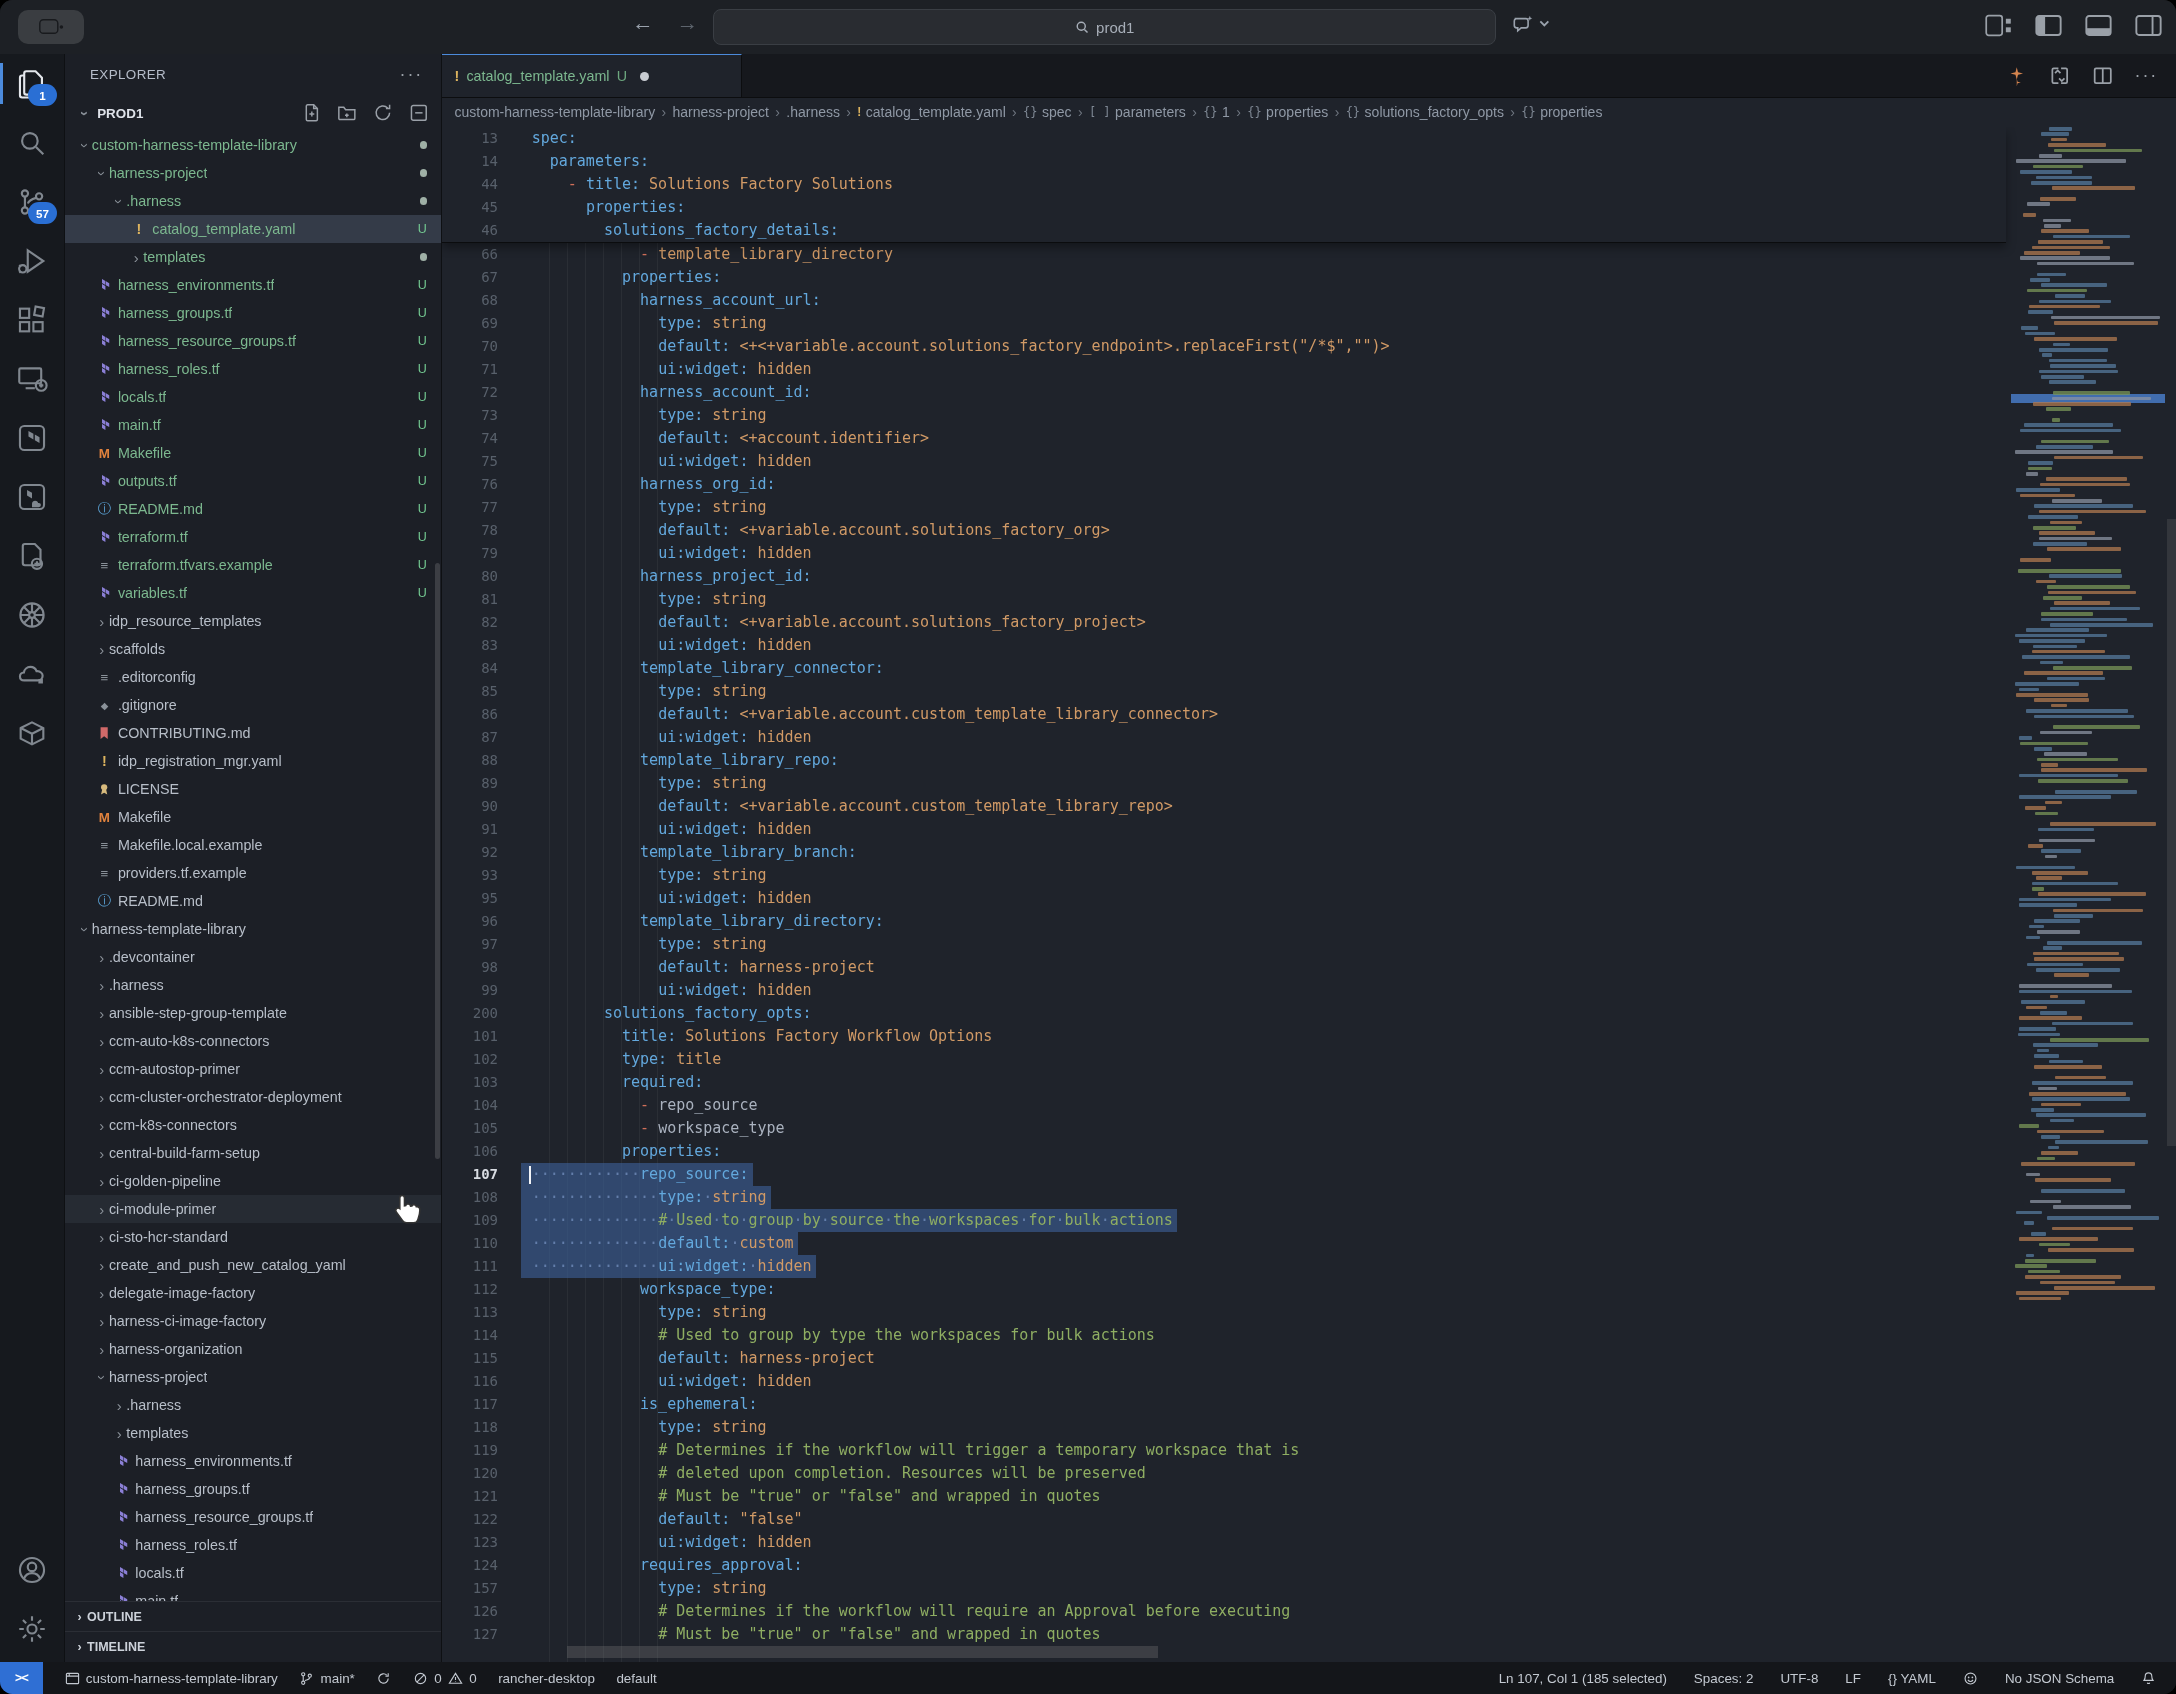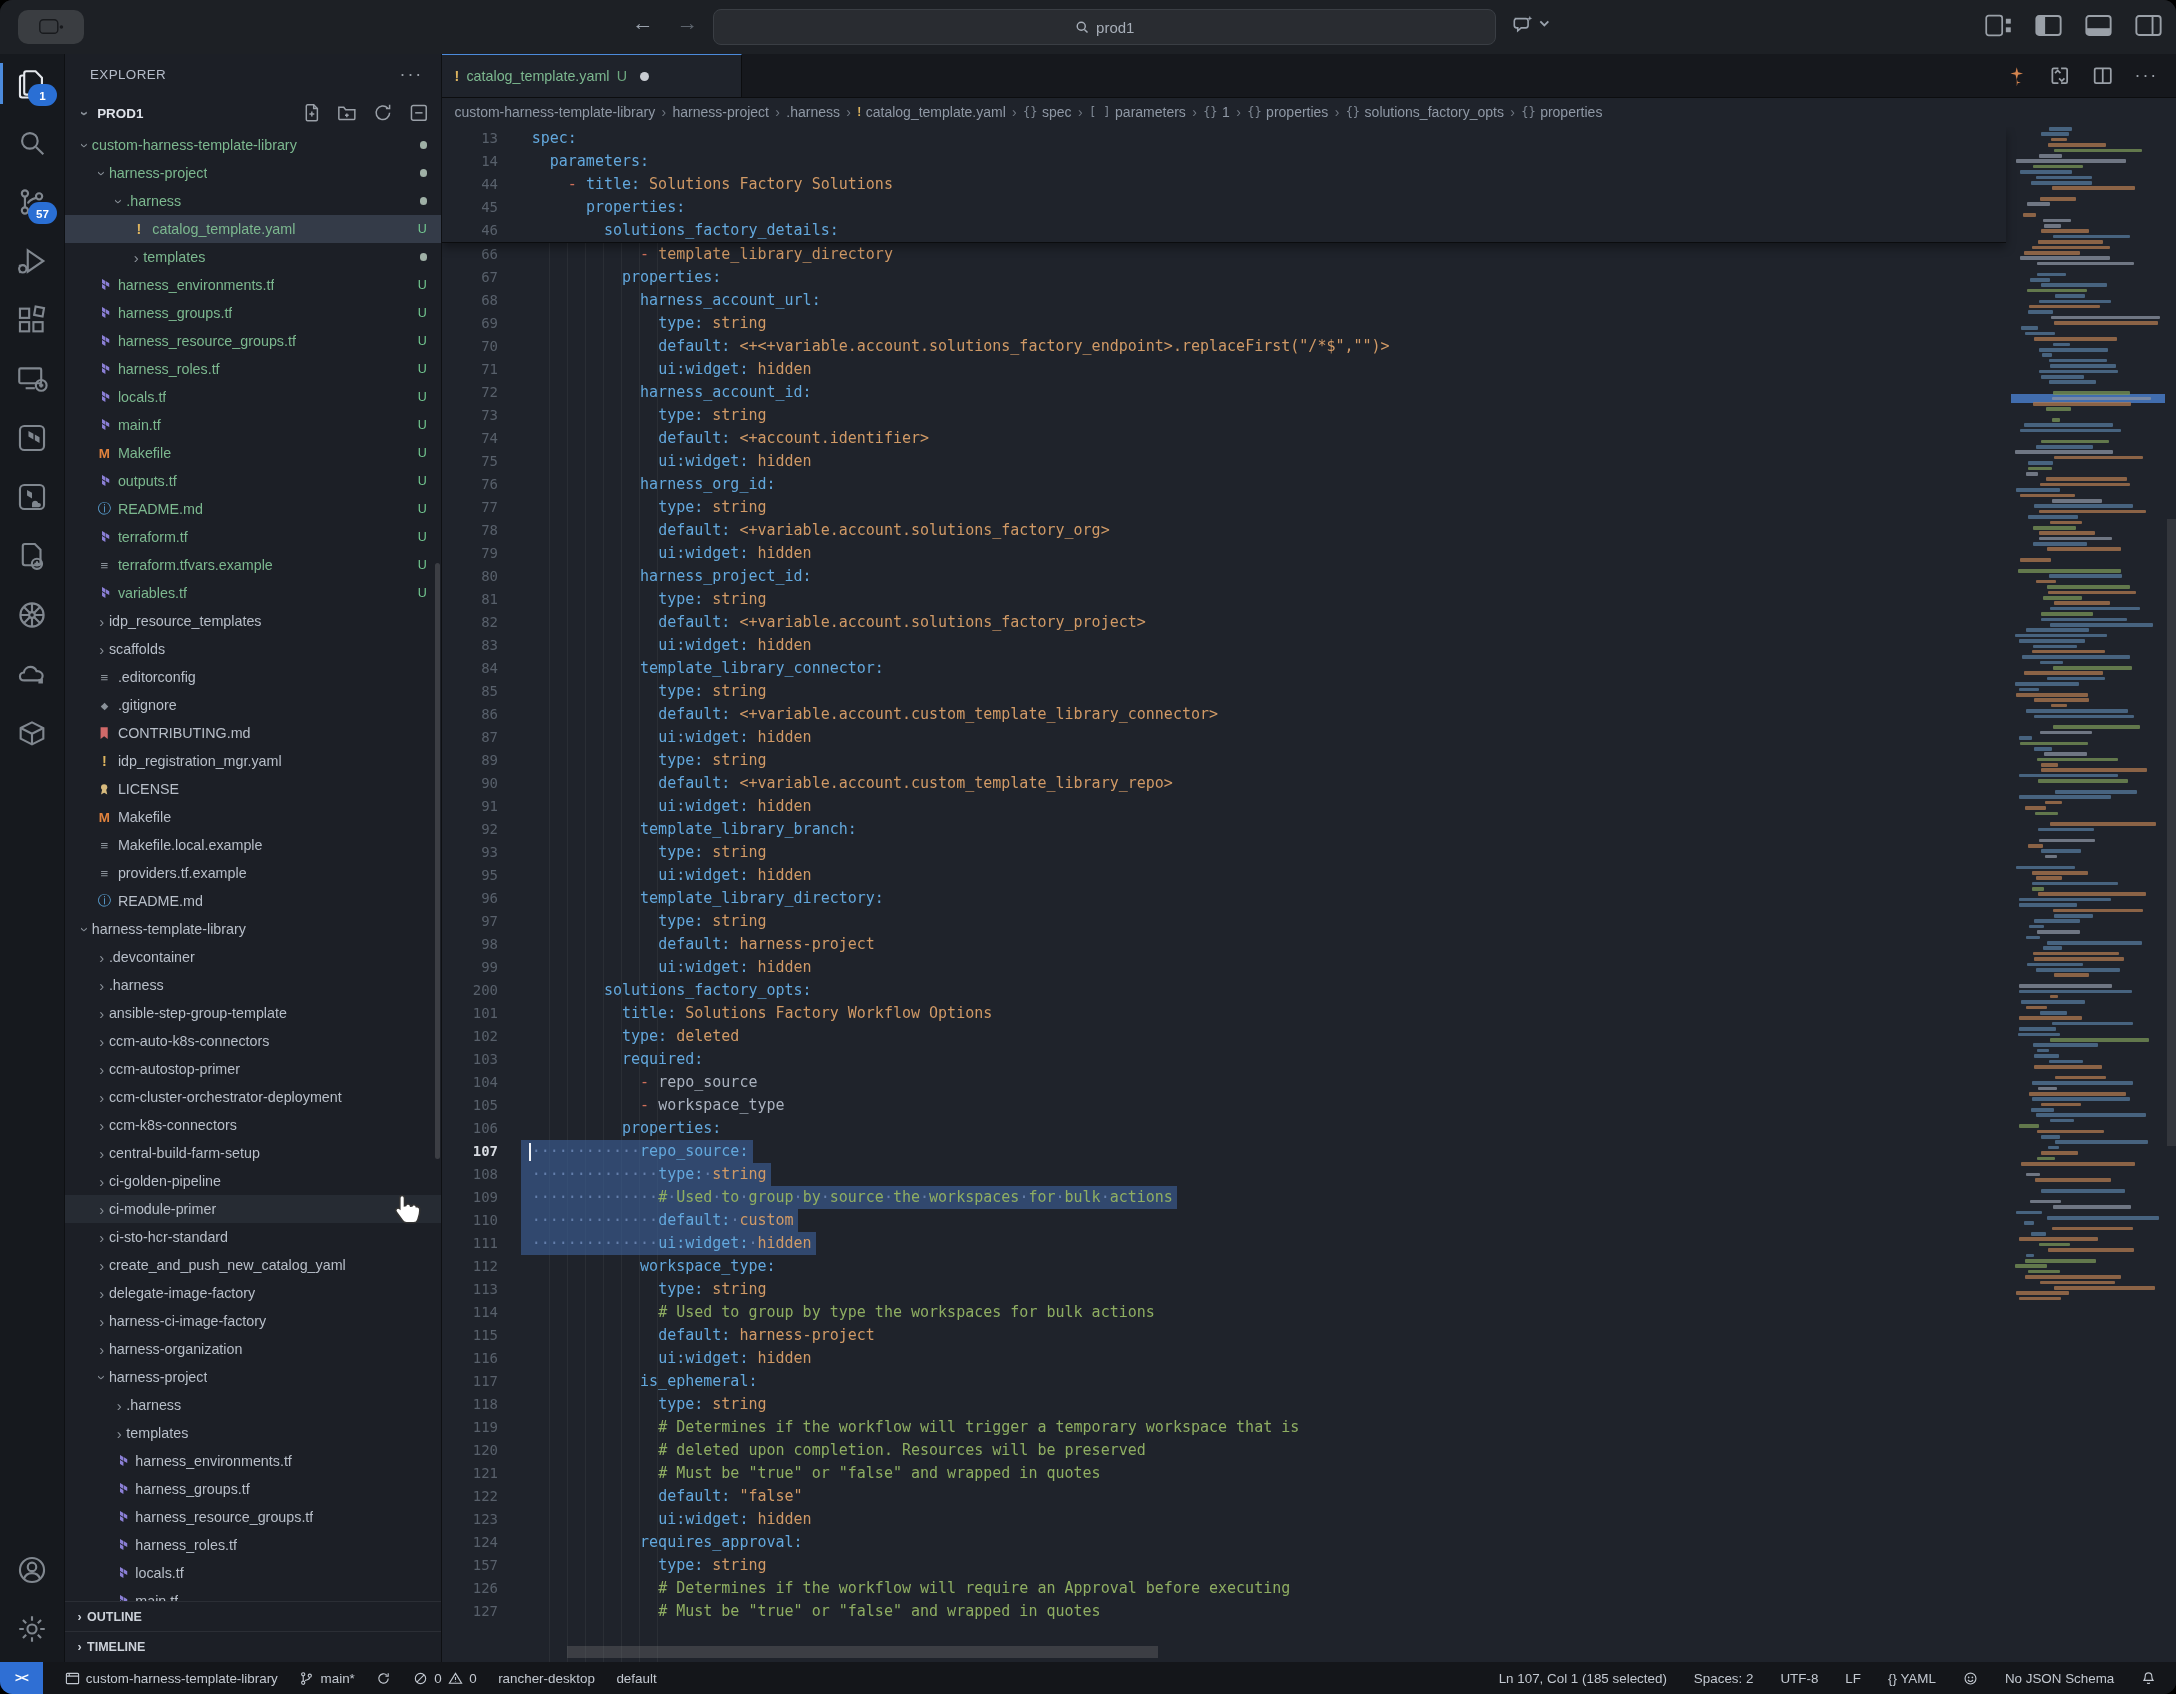--- a/index.html
+++ b/index.html
@@ -708,33 +708,34 @@
           <div class="cl"><span class="ln">78</span><span class="ct"><span class="tk-ws">              </span><span class="tk-key">default:</span><span class="tk-ws"> </span><span class="tk-val">&lt;+variable.account.solutions_factory_org&gt;</span></span></div>
           <div class="cl"><span class="ln">79</span><span class="ct"><span class="tk-ws">              </span><span class="tk-key">ui:widget:</span><span class="tk-ws"> </span><span class="tk-val">hidden</span></span></div>
           <div class="cl"><span class="ln">80</span><span class="ct"><span class="tk-ws">            </span><span class="tk-key">harness_project_id:</span></span></div>
           <div class="cl"><span class="ln">81</span><span class="ct"><span class="tk-ws">              </span><span class="tk-key">type:</span><span class="tk-ws"> </span><span class="tk-val">string</span></span></div>
           <div class="cl"><span class="ln">82</span><span class="ct"><span class="tk-ws">              </span><span class="tk-key">default:</span><span class="tk-ws"> </span><span class="tk-val">&lt;+variable.account.solutions_factory_project&gt;</span></span></div>
           <div class="cl"><span class="ln">83</span><span class="ct"><span class="tk-ws">              </span><span class="tk-key">ui:widget:</span><span class="tk-ws"> </span><span class="tk-val">hidden</span></span></div>
           <div class="cl"><span class="ln">84</span><span class="ct"><span class="tk-ws">            </span><span class="tk-key">template_library_connector:</span></span></div>
           <div class="cl"><span class="ln">85</span><span class="ct"><span class="tk-ws">              </span><span class="tk-key">type:</span><span class="tk-ws"> </span><span class="tk-val">string</span></span></div>
           <div class="cl"><span class="ln">86</span><span class="ct"><span class="tk-ws">              </span><span class="tk-key">default:</span><span class="tk-ws"> </span><span class="tk-val">&lt;+variable.account.custom_template_library_connector&gt;</span></span></div>
           <div class="cl"><span class="ln">87</span><span class="ct"><span class="tk-ws">              </span><span class="tk-key">ui:widget:</span><span class="tk-ws"> </span><span class="tk-val">hidden</span></span></div>
+          <div class="cl"><span class="ln">88</span><span class="ct"><span class="tk-ws">            </span><span class="tk-key">template_library_repo:</span></span></div>
           <div class="cl"><span class="ln">89</span><span class="ct"><span class="tk-ws">              </span><span class="tk-key">type:</span><span class="tk-ws"> </span><span class="tk-val">string</span></span></div>
           <div class="cl"><span class="ln">90</span><span class="ct"><span class="tk-ws">              </span><span class="tk-key">default:</span><span class="tk-ws"> </span><span class="tk-val">&lt;+variable.account.custom_template_library_repo&gt;</span></span></div>
           <div class="cl"><span class="ln">91</span><span class="ct"><span class="tk-ws">              </span><span class="tk-key">ui:widget:</span><span class="tk-ws"> </span><span class="tk-val">hidden</span></span></div>
           <div class="cl"><span class="ln">92</span><span class="ct"><span class="tk-ws">            </span><span class="tk-key">template_library_branch:</span></span></div>
           <div class="cl"><span class="ln">93</span><span class="ct"><span class="tk-ws">              </span><span class="tk-key">type:</span><span class="tk-ws"> </span><span class="tk-val">string</span></span></div>
           <div class="cl"><span class="ln">95</span><span class="ct"><span class="tk-ws">              </span><span class="tk-key">ui:widget:</span><span class="tk-ws"> </span><span class="tk-val">hidden</span></span></div>
           <div class="cl"><span class="ln">96</span><span class="ct"><span class="tk-ws">            </span><span class="tk-key">template_library_directory:</span></span></div>
           <div class="cl"><span class="ln">97</span><span class="ct"><span class="tk-ws">              </span><span class="tk-key">type:</span><span class="tk-ws"> </span><span class="tk-val">string</span></span></div>
           <div class="cl"><span class="ln">98</span><span class="ct"><span class="tk-ws">              </span><span class="tk-key">default:</span><span class="tk-ws"> </span><span class="tk-val">harness-project</span></span></div>
           <div class="cl"><span class="ln">99</span><span class="ct"><span class="tk-ws">              </span><span class="tk-key">ui:widget:</span><span class="tk-ws"> </span><span class="tk-val">hidden</span></span></div>
           <div class="cl"><span class="ln">200</span><span class="ct"><span class="tk-ws">        </span><span class="tk-key">solutions_factory_opts:</span></span></div>
           <div class="cl"><span class="ln">101</span><span class="ct"><span class="tk-ws">          </span><span class="tk-key">title:</span><span class="tk-ws"> </span><span class="tk-val">Solutions Factory Workflow Options</span></span></div>
-          <div class="cl"><span class="ln">102</span><span class="ct"><span class="tk-ws">          </span><span class="tk-key">type:</span><span class="tk-ws"> </span><span class="tk-val">deleted</span></span></div>
+          <div class="cl"><span class="ln">102</span><span class="ct"><span class="tk-ws">          </span><span class="tk-key">type:</span><span class="tk-ws"> </span><span class="tk-val">title</span></span></div>
           <div class="cl"><span class="ln">103</span><span class="ct"><span class="tk-ws">          </span><span class="tk-key">required:</span></span></div>
           <div class="cl"><span class="ln">104</span><span class="ct"><span class="tk-ws">            </span><span class="tk-dash">- </span><span class="tk-plain">repo_source</span></span></div>
           <div class="cl"><span class="ln">105</span><span class="ct"><span class="tk-ws">            </span><span class="tk-dash">- </span><span class="tk-plain">workspace_type</span></span></div>
           <div class="cl"><span class="ln">106</span><span class="ct"><span class="tk-ws">          </span><span class="tk-key">properties:</span></span></div>
           <div class="cl"><span class="ln active">107</span><span class="ct selbg"><span class="caret"></span><span class="tk-ws-dot">············</span><span class="tk-key">repo_source:</span></span></div>
           <div class="cl"><span class="ln">108</span><span class="ct selbg"><span class="tk-ws-dot">··············</span><span class="tk-key">type:</span><span class="tk-ws-dot">·</span><span class="tk-val">string</span></span></div>
           <div class="cl"><span class="ln">109</span><span class="ct selbg"><span class="tk-ws-dot">··············</span><span class="tk-cmt">#</span><span class="tk-ws-dot">·</span><span class="tk-cmt">Used</span><span class="tk-ws-dot">·</span><span class="tk-cmt">to</span><span class="tk-ws-dot">·</span><span class="tk-cmt">group</span><span class="tk-ws-dot">·</span><span class="tk-cmt">by</span><span class="tk-ws-dot">·</span><span class="tk-cmt">source</span><span class="tk-ws-dot">·</span><span class="tk-cmt">the</span><span class="tk-ws-dot">·</span><span class="tk-cmt">workspaces</span><span class="tk-ws-dot">·</span><span class="tk-cmt">for</span><span class="tk-ws-dot">·</span><span class="tk-cmt">bulk</span><span class="tk-ws-dot">·</span><span class="tk-cmt">actions</span></span></div>
           <div class="cl"><span class="ln">110</span><span class="ct selbg"><span class="tk-ws-dot">··············</span><span class="tk-key">default:</span><span class="tk-ws-dot">·</span><span class="tk-val">custom</span></span></div>
           <div class="cl"><span class="ln">111</span><span class="ct selbg"><span class="tk-ws-dot">··············</span><span class="tk-key">ui:widget:</span><span class="tk-ws-dot">·</span><span class="tk-val">hidden</span></span></div>
           <div class="cl"><span class="ln">112</span><span class="ct"><span class="tk-ws">            </span><span class="tk-key">workspace_type:</span></span></div>

